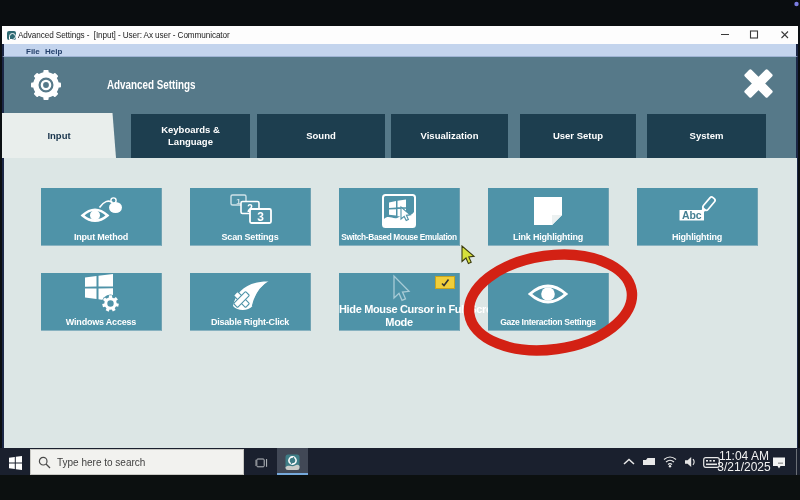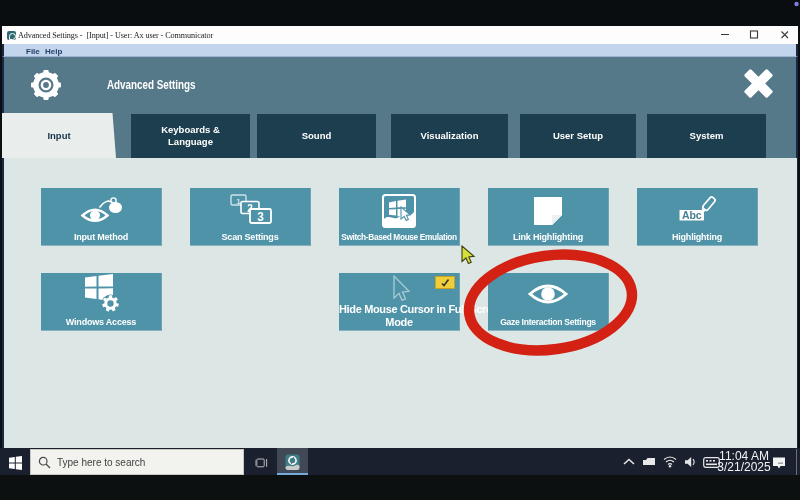--- a/index.html
+++ b/index.html
@@ -3,21 +3,21 @@
 <meta charset="utf-8">
 <style>
   * { margin:0; padding:0; box-sizing:border-box; }
   html,body { width:800px; height:500px; background:#0b0f12; overflow:hidden;
     font-family:"Liberation Sans", sans-serif; }
   #stage { position:relative; width:800px; height:500px; background:#0b0f12; }
   .abs { position:absolute; }
 
   
   #titlebar { left:2px; top:26px; width:796px; height:18px; background:#fdfdfd; }
-  #apptext { left:18px; top:31px; font-size:8.2px; color:#1c1c1c; letter-spacing:-0.1px;font-family:Liberation Serif, serif; }
+  #apptext { left:18px; top:31px; font-size:8.2px; color:#1c1c1c; letter-spacing:-0.1px; }
   #appico { left:7px; top:31px; width:9px; height:9px; background:#2e6a72; border-radius:2px; }
   #appico:after { content:""; position:absolute; left:2px; top:2px; width:5px; height:5px;
      border:1px solid #fff; border-radius:50% 50% 50% 0; }
 
   
   #menubar { left:2px; top:44px; width:796px; height:13px; background:#c3d4ed;
      border-left:2px solid #1b2746; border-right:2px solid #1b2746;
      border-bottom:1px solid #9fb4d4; }
   .menu { top:46.5px; font-size:8px; font-weight:bold; color:#24406b;padding-left:17px; }
 
@@ -97,21 +97,21 @@
   <div class="abs" id="hdrtitle">Advanced Settings</div>
   <svg class="abs" style="left:741px;top:66px" width="35" height="35" viewBox="0 0 35 35">
     <g transform="translate(17.5,17.5) rotate(45)" fill="#fff">
       <rect x="-16.2" y="-4.7" width="32.4" height="9.4" rx="1.6"></rect>
       <rect x="-4.7" y="-16.2" width="9.4" height="32.4" rx="1.6"></rect>
     </g>
   </svg>
 
   <div class="abs tab" style="left:131px;width:119px">Keyboards &amp;<br>Language</div>
   <div class="abs" id="tab-input" style="display:flex;align-items:center;justify-content:center;font-size:9.5px;font-weight:bold;">Input</div>
-  <div class="abs tab" style="left:257px;width:119px">Sound</div>
+  <div class="abs tab" style="left:257px;width:128px">Sound</div>
   <div class="abs tab" style="left:391px;width:117px">Visualization</div>
   <div class="abs tab" style="left:520px;width:116px">User Setup</div>
   <div class="abs tab" style="left:647px;width:119px">System</div>
 
   <div class="abs" id="content"></div>
 
   <div class="btn" style="left:41px;top:188px">
     <div class="ic">
         <svg width="52" height="34" viewBox="0 0 52 34">
       <g transform="translate(2.5,0.5)">
@@ -202,20 +202,33 @@
         <rect x="-1.6" y="-8.2" width="3.2" height="3.6" transform="rotate(204)"></rect>
         <rect x="-1.6" y="-8.2" width="3.2" height="3.6" transform="rotate(255)"></rect>
         <rect x="-1.6" y="-8.2" width="3.2" height="3.6" transform="rotate(306)"></rect>
         <circle r="4.7" fill="none" stroke="#fff" stroke-width="3"></circle>
       </g>
     </svg>
       </div>
     <div class="lbl lbl1">Windows Access</div>
   </div>
 
+  <div class="btn" style="left:190px;top:273px">
+    <div class="ic">
+        <svg width="46" height="36" viewBox="0 0 46 36">
+      <path d="M6,28 C9,12 22,3 42,3.5 C33,9 28,17 25.5,28 C21,33.5 10,33 6,28 Z" fill="#fff"></path>
+      <path d="M42,3.5 C33,9 28,17 25.5,28" fill="none" stroke="#4f93a8" stroke-width="1.3"></path>
+      <g transform="translate(14.5,21.5) rotate(45)" fill="#fff" stroke="#4f93a8" stroke-width="1.1">
+        <rect x="-8.5" y="-2.8" width="17" height="5.6" rx="1"></rect>
+        <rect x="-2.8" y="-8.5" width="5.6" height="17" rx="1"></rect>
+      </g>
+    </svg>
+      </div>
+    <div class="lbl lbl1">Disable Right-Click</div>
+  </div>
 
   <div class="btn" style="left:339px;top:273px">
     <svg class="abs" style="left:50px;top:1px" width="22" height="33" viewBox="0 0 22 33">
       <polygon points="5,2 5,24 10,19.3 13,26.3 16.5,24.8 13.5,18 20,17.3" fill="none" stroke="#a8cbd6" stroke-width="1.3"></polygon>
     </svg>
     <div class="abs" style="left:96px;top:3px;width:20px;height:13px;background:#f0ce3a;border:1px solid #c7a41e"></div>
     <svg class="abs" style="left:96px;top:3px" width="20" height="13" viewBox="0 0 20 13">
       <path d="M7,7.5 L9,9.5 L13.5,3.5" fill="none" stroke="#333" stroke-width="1.6"></path>
     </svg>
     <div class="lbl" style="top:30px;line-height:12.5px;font-size:11px;letter-spacing:-0.35px">Hide Mouse Cursor in Full Screen<br>Mode</div>

